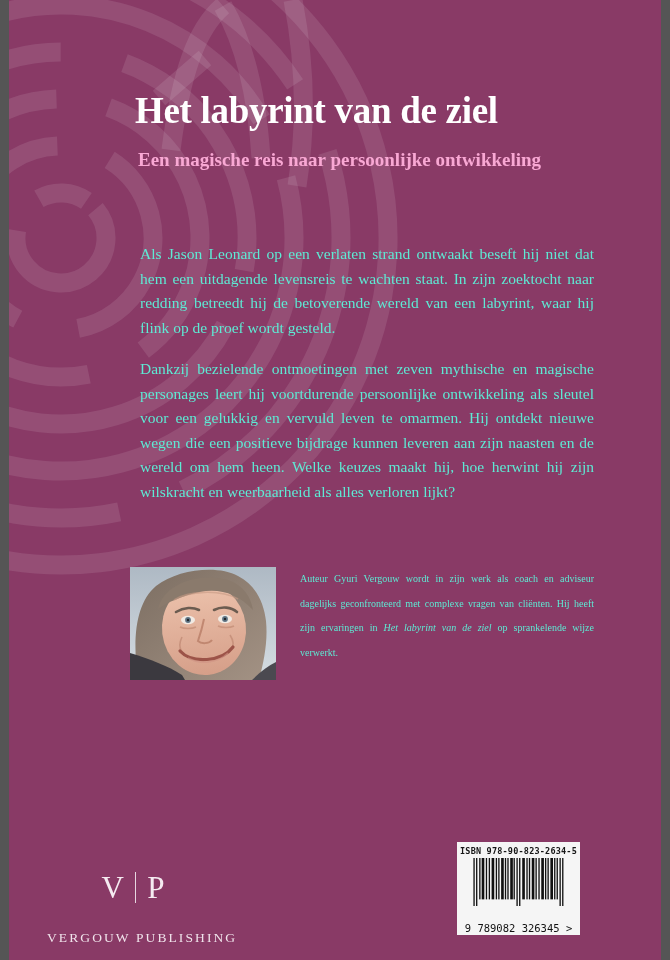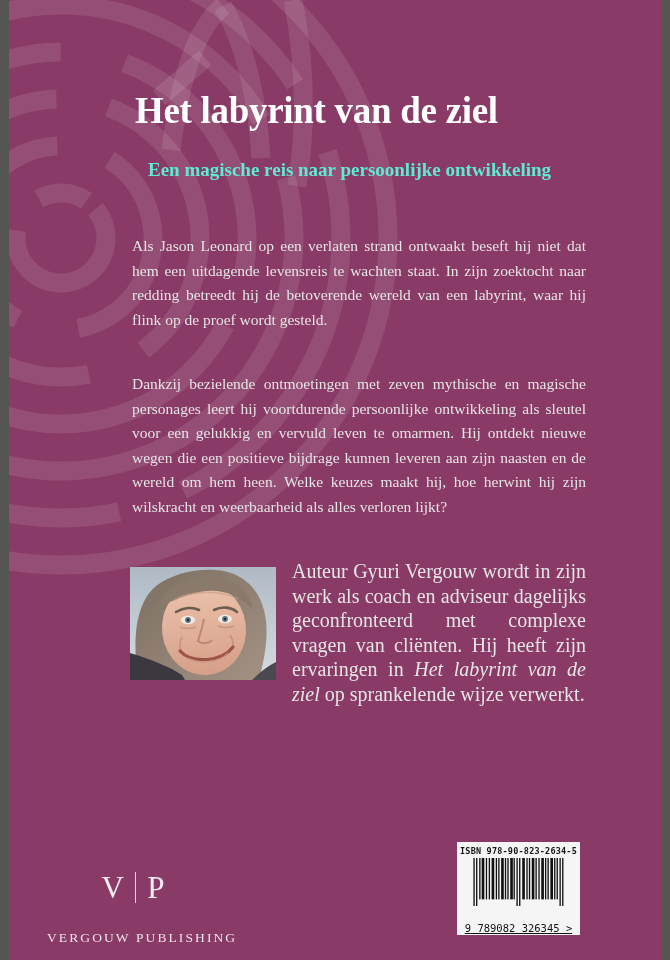--- a/index.html
+++ b/index.html
@@ -8,36 +8,36 @@
     background:#893a66;overflow:hidden;
     font-family:"Liberation Serif", serif;
   }
   .labyrinth{position:absolute;left:0;top:0;pointer-events:none;}
   .title{
     position:absolute;left:126px;top:90px;margin:0;
     font:700 37px/1.15 "Liberation Serif", serif;
     color:#ffffff;letter-spacing:-0.3px;white-space:nowrap;
   }
   .subtitle{
-    position:absolute;left:127px;top:147px;margin:12px;
+    position:absolute;left:127px;top:147px;margin:2px;
     font:700 19px/1.2 "Liberation Serif", serif;
-    color:#5eead4;white-space:nowrap;
+    color:#f9a8d4;white-space:nowrap;
   }
   .syn,.bio{
     font:400 15.5px/24.6px "Liberation Serif", serif;
-    color:#e5e5e5;text-align:justify;margin:0;
+    color:#5eead4;text-align:justify;margin:8px;
   }
   .p1{position:absolute;left:123px;top:234px;width:454px;}
-  .p2{position:absolute;left:123px;top:372px;width:454px;}
+  .p2{position:absolute;left:123px;top:349px;width:454px;}
   .photo{
     position:absolute;left:121px;top:567px;width:146px;height:113px;
     overflow:hidden;
   }
   .photo svg{display:block;}
-  .bio{position:absolute;left:283px;top:559px;width:294px;font-size:20px;line-height:24.6px;}
+  .bio{position:absolute;left:283px;top:559px;width:294px;font-size:10px;line-height:24.6px;}
   .bio i{font-style:italic;}
   .publisher{
     position:absolute;left:38px;top:872px;width:172px;
     text-align:center;color:#f0e3eb;
   }
   .vp{
     display:flex;align-items:center;justify-content:center;gap:11px;
     font:400 31px/1 "Liberation Serif", serif;color:#f5ebf1;
   }
   .vp .bar{width:1.5px;height:31px;background:#e6d7e0;}
@@ -52,21 +52,21 @@
     display:flex;flex-direction:column;align-items:center;
     padding-top:3px;
   }
   .isbn{
     font:700 8.5px/12px "DejaVu Sans Mono", monospace;
     color:#161616;letter-spacing:0.2px;white-space:nowrap;
   }
   .bars{display:block;margin-top:1px;}
   .digits{
     font:400 10.5px/13px "DejaVu Sans Mono", monospace;
-    color:#111;white-space:nowrap;margin-top:16px;text-decoration:underline;
+    color:#111;white-space:nowrap;margin-top:16px;
   }
 </style>
 </head>
 <body>
 
 <div class="cover">
 
   <svg class="labyrinth" width="480" height="640" viewBox="0 0 480 640" aria-hidden="true">
     <g fill="none" stroke="rgba(255,255,255,0.10)" stroke-width="19">
       <circle cx="52" cy="238" r="45" stroke-dasharray="180 40 50 19" transform="rotate(-40 52 238)"></circle>

